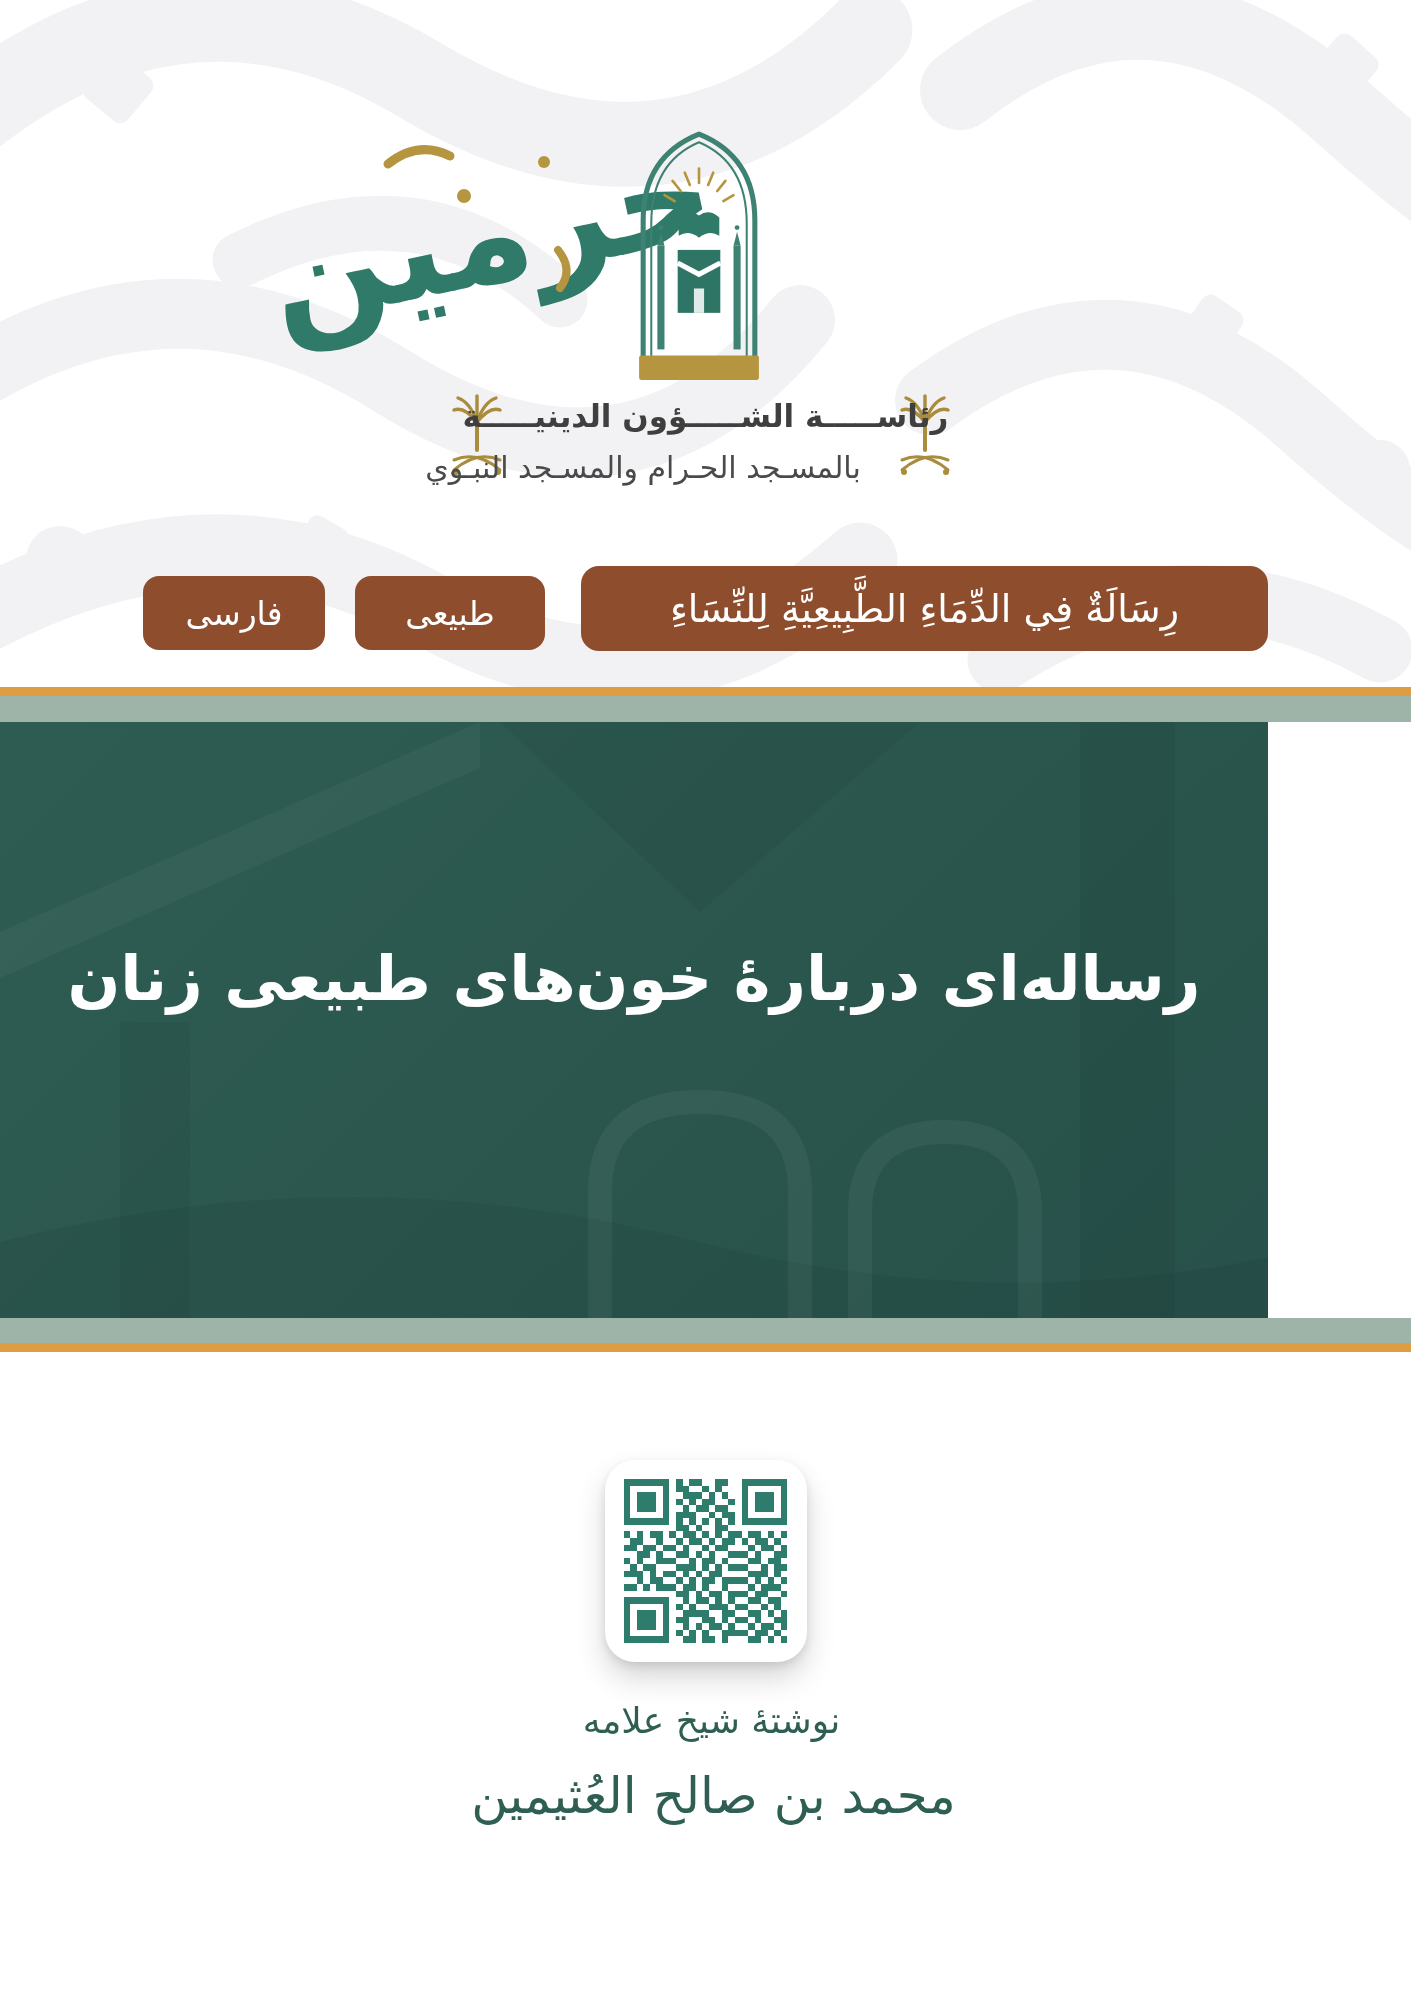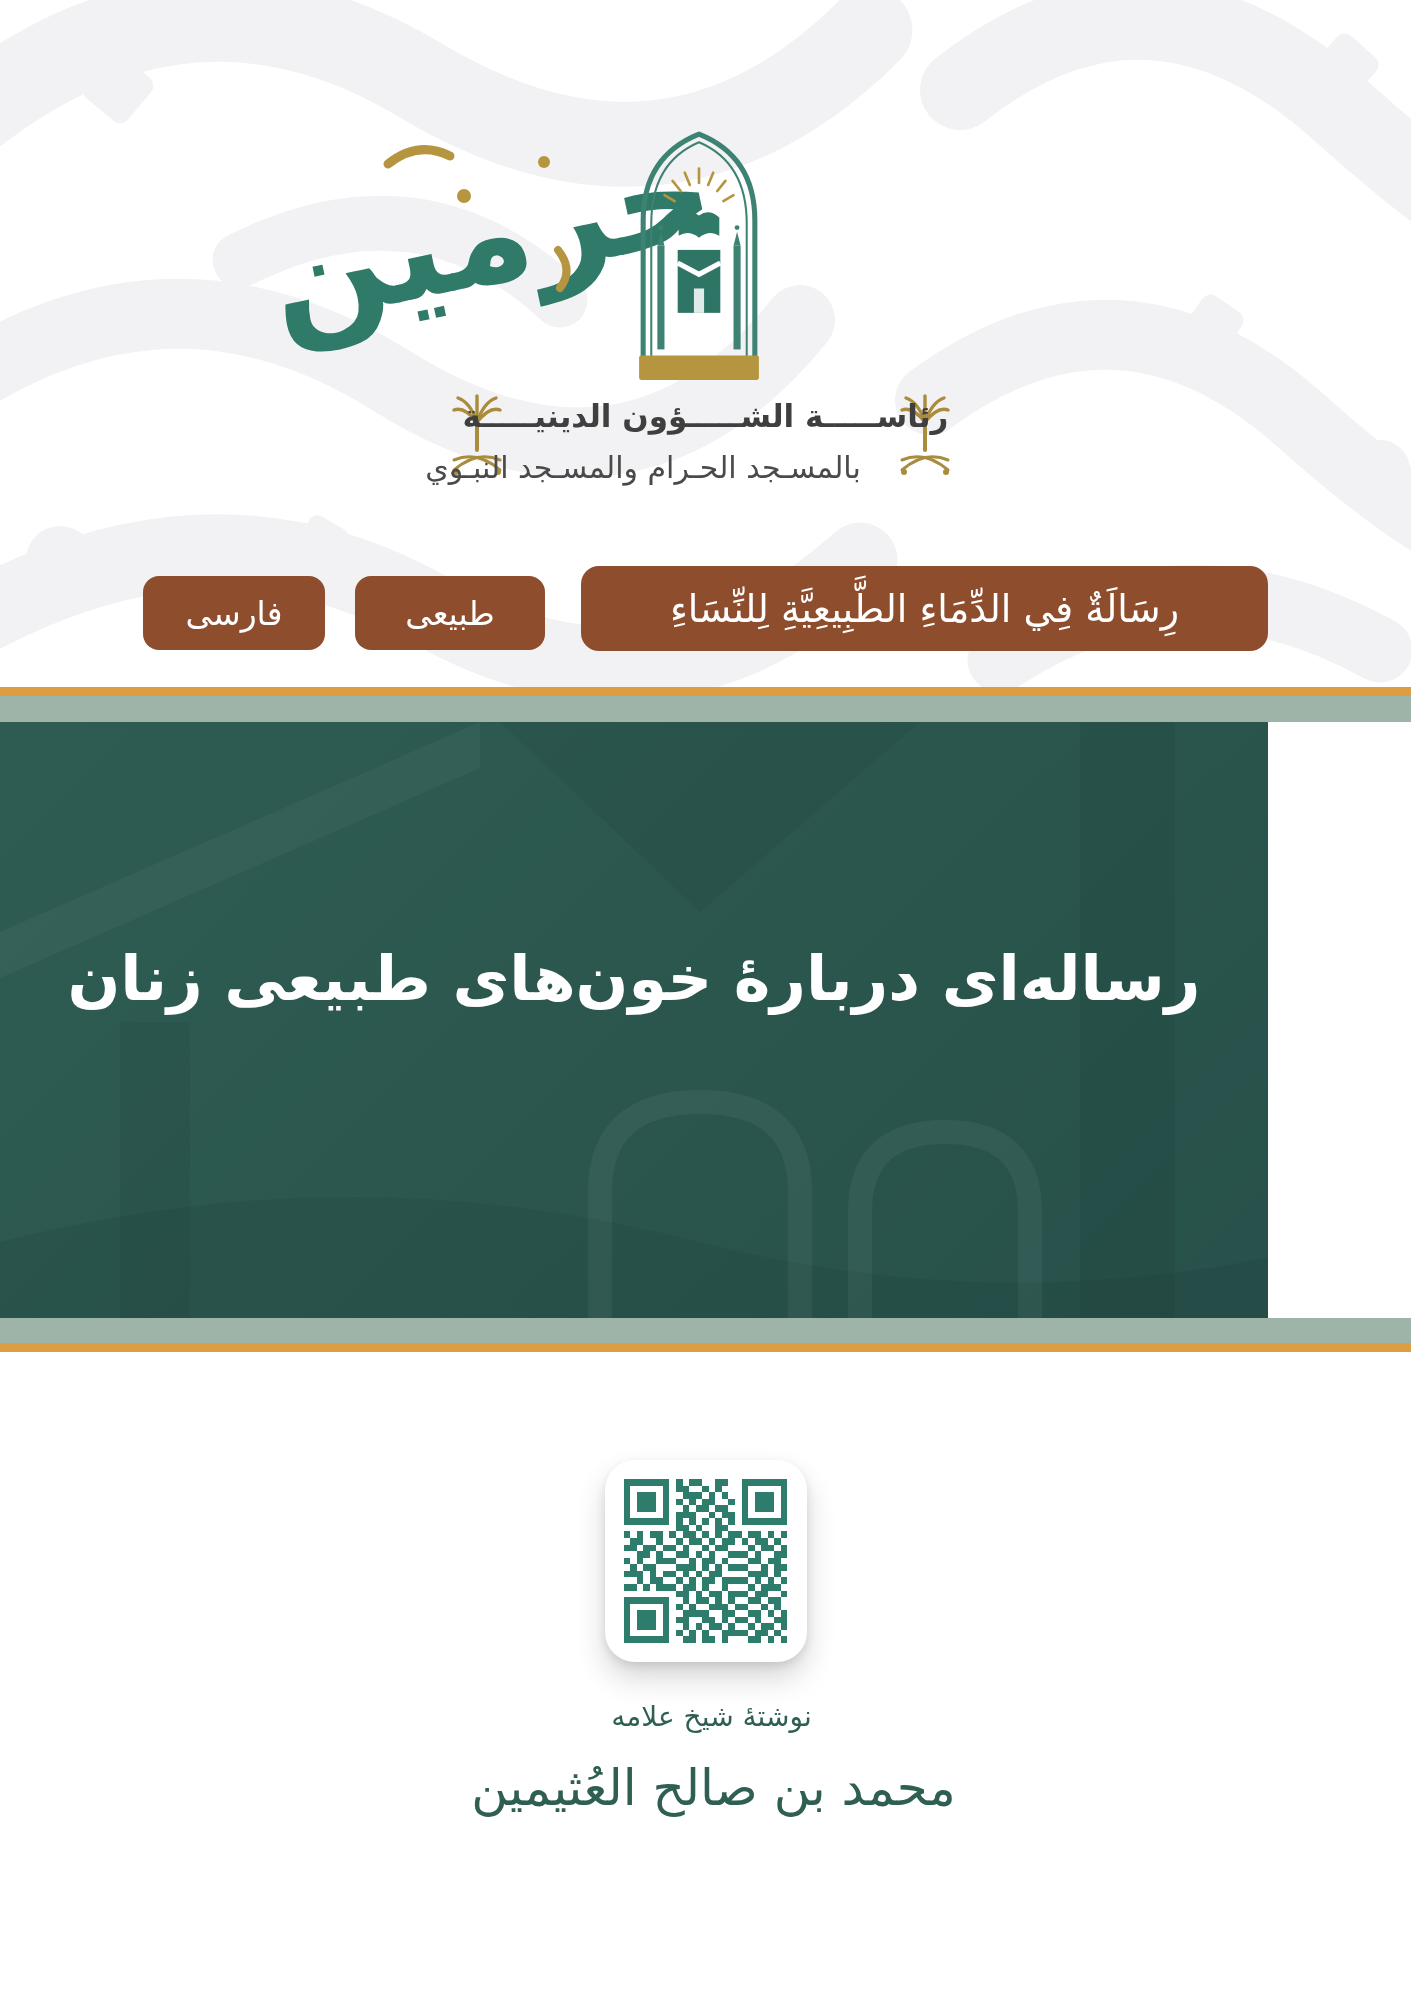--- a/index.html
+++ b/index.html
@@ -47,21 +47,21 @@
     width:202px;height:202px;background:#ffffff;border-radius:30px;
     box-shadow:0 16px 30px rgba(0,0,0,0.16),0 4px 10px rgba(0,0,0,0.10);
     display:flex;align-items:center;justify-content:center;}
   .qr-grid{display:grid;grid-template-columns:repeat(25,1fr);grid-template-rows:repeat(25,1fr);
     width:164px;height:164px;}
   .qr-grid div.on{background:var(--c-qr,#2E7D6C);}
 
   
   .footer{position:absolute;left:0;top:1700px;width:1411px;text-align:center;
     color:var(--c-footer,#2F5F53);direction:rtl;}
-  .footer .l1{font-size:28px;margin:0 0 26px 12px;}
+  .footer .l1{font-size:36px;margin:0 0 26px 12px;}
   .footer .l2{font-size:50px;margin:0 0 24px 16px;}
   .footer .l3{font-size:39px;margin:0;}
 </style>
 </head>
 <body>
 
 <div class="page">
 
   <svg class="watermark" width="1411" height="700" viewBox="0 0 1411 700">
     <g stroke="#F2F2F4" fill="none" stroke-linecap="round">

